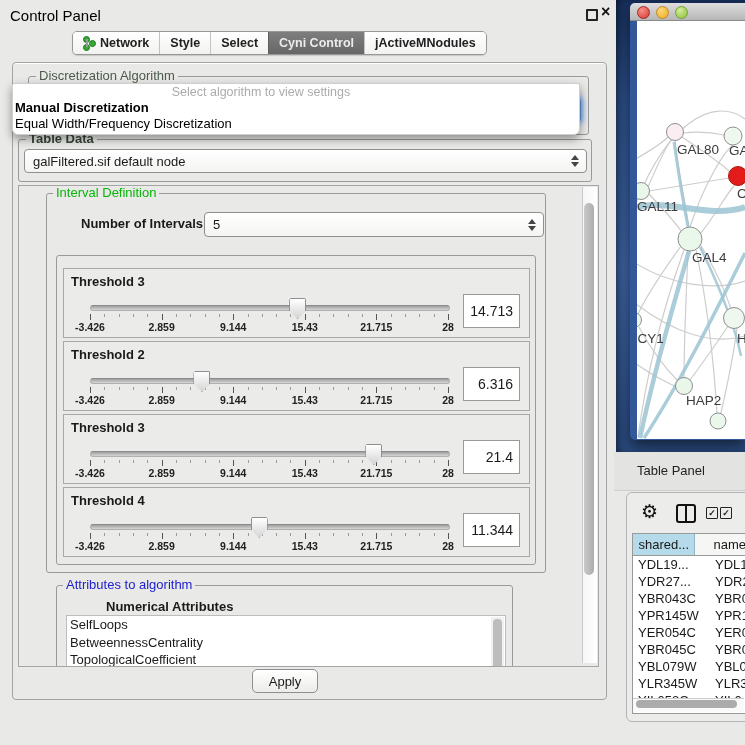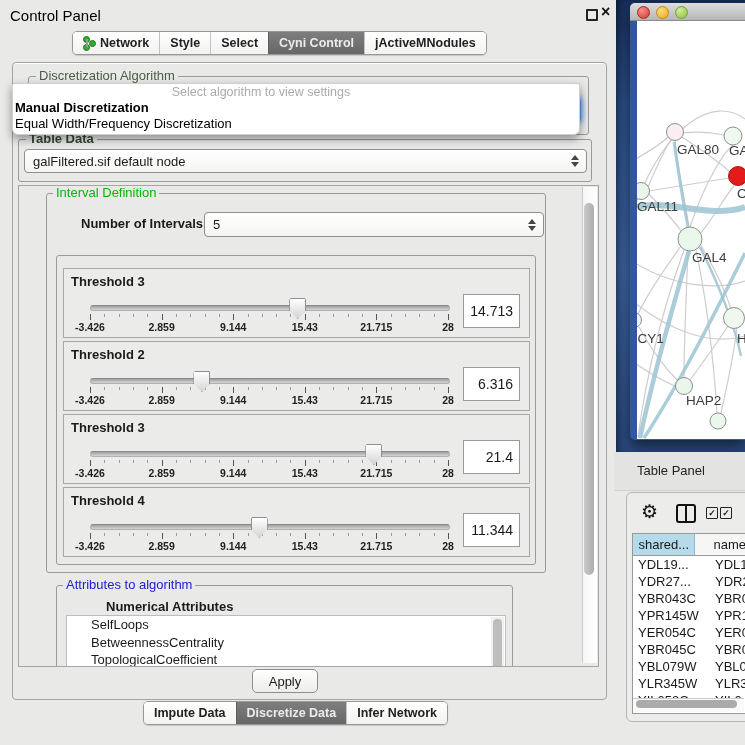--- a/index.html
+++ b/index.html
@@ -93,21 +93,21 @@
               font-weight:bold;color:#222;white-space:nowrap;}
   .valuebox{position:absolute;left:399px;top:25px;width:57px;height:34px;background:#fff;
             border:1px solid #9a9a9a;display:flex;align-items:center;justify-content:flex-end;
             padding-right:6px;font-size:14px;box-sizing:border-box;}
 
   #attr-group{left:37px;top:399px;width:455px;height:130px;}
   #attr-title{left:44px;top:392px;}
   #attr-label{left:43px;top:413px;font-weight:bold;padding-left:44px;}
   #attr-list{left:47px;top:429px;width:438px;height:120px;background:#fff;border:1px solid #bdbdbd;
              overflow:hidden;}
-  .list-item{padding-left:24px;line-height:17.5px;font-size:13px;}
+  .list-item{padding-left:3px;line-height:17.5px;font-size:13px;}
   #attr-scroll{position:absolute;right:1px;top:1px;width:13px;height:118px;background:#F1F1F1;}
   #attr-thumb{position:absolute;left:2px;top:2px;width:9px;height:60px;border-radius:4px;background:#BDBDBD;}
 
   #apply-btn{left:252px;top:669px;width:64px;height:22px;border:1px solid #8f8f8f;border-radius:5px;
              background:linear-gradient(#FFFFFF,#ECECEA);display:flex;align-items:center;
              justify-content:center;font-size:13px;}
 
   
   #desktop{left:616px;top:0;width:129px;height:452px;
            background:linear-gradient(180deg,#17305C 0%,#2C4F88 22%,#3E64A4 60%,#2A4A7E 100%);
@@ -397,31 +397,20 @@
           <div id="attr-thumb"></div>
         </div>
     </div>
   </div>
 
   <div class="abs" id="v-scrollbar"></div>
   <div class="abs" id="v-thumb"></div>
 
   <div class="abs" id="apply-btn">Apply</div>
 
-  <div class="abs segstrip" id="bottom-tabs">
-    <div class="seg">
-        <span>Impute Data</span>
-      </div>
-    <div class="seg sel">
-        <span>Discretize Data</span>
-      </div>
-    <div class="seg">
-        <span>Infer Network</span>
-      </div>
-  </div>
 
   <div class="abs" id="desktop"></div>
 
   <div class="abs" id="net-window">
     <div id="net-titlebar">
       <span class="tl" id="tl-close"></span>
       <span class="tl" id="tl-min"></span>
       <span class="tl" id="tl-zoom"></span>
     </div>
     <div id="net-canvas">

